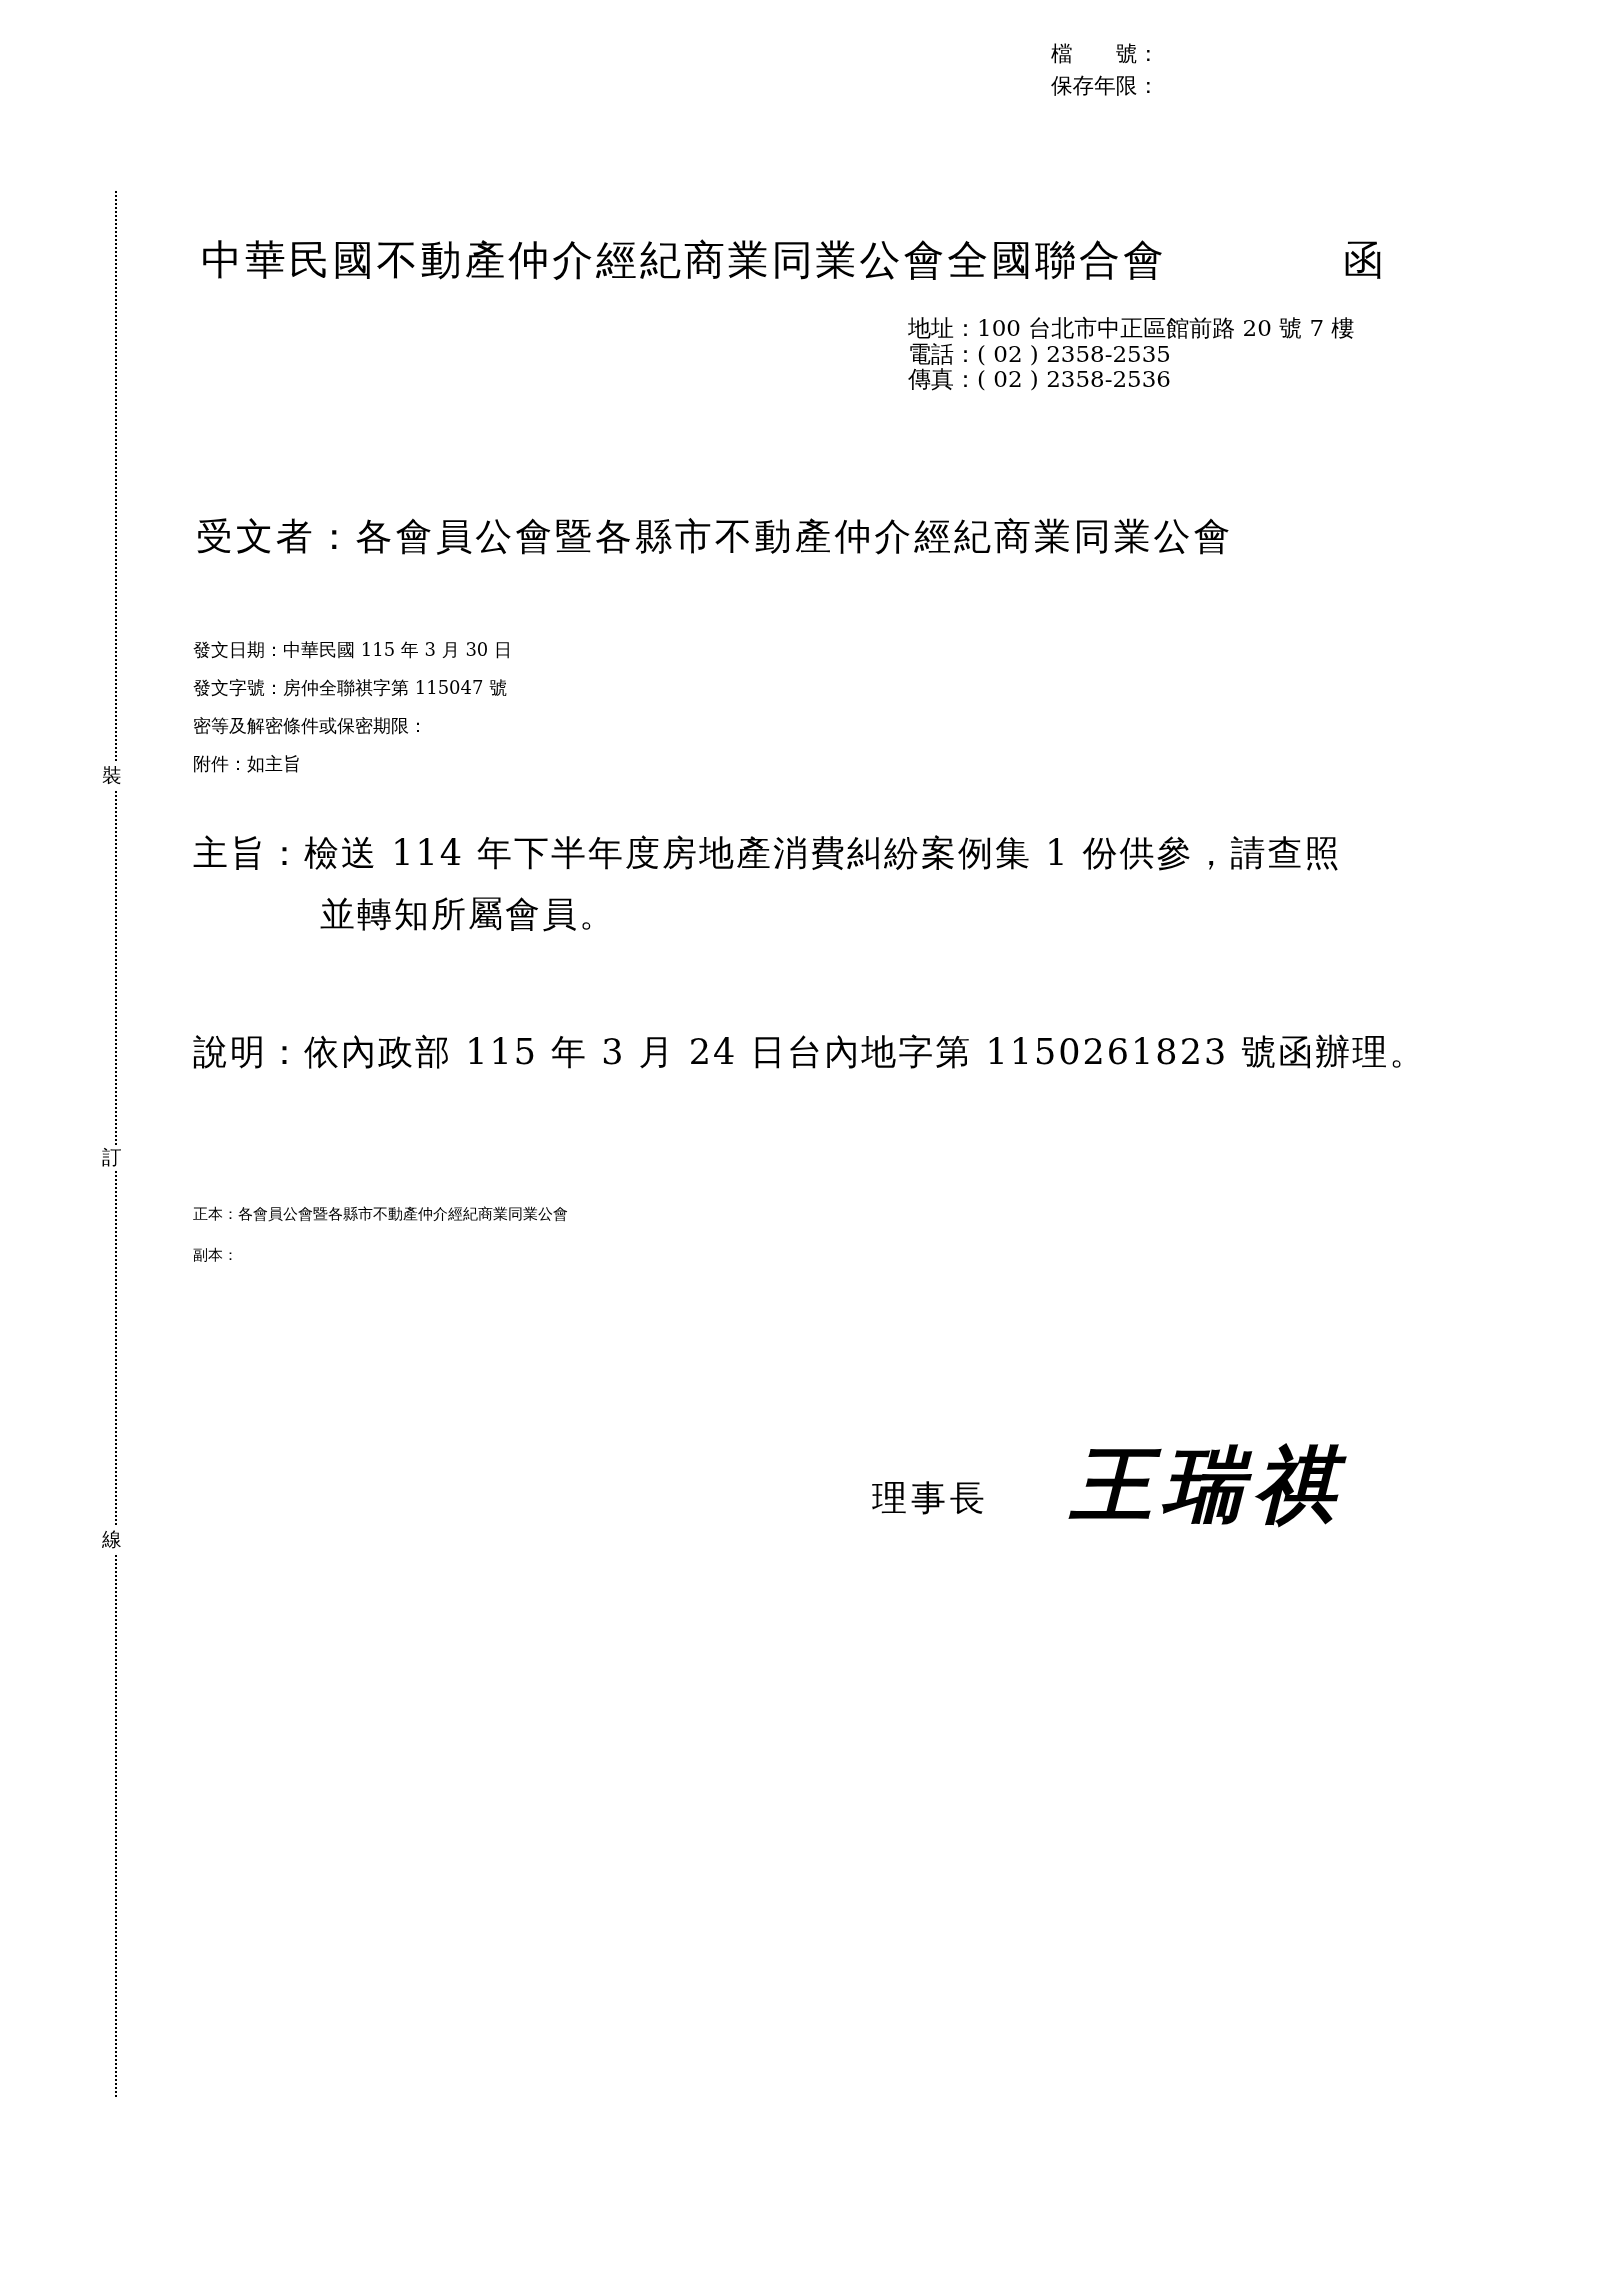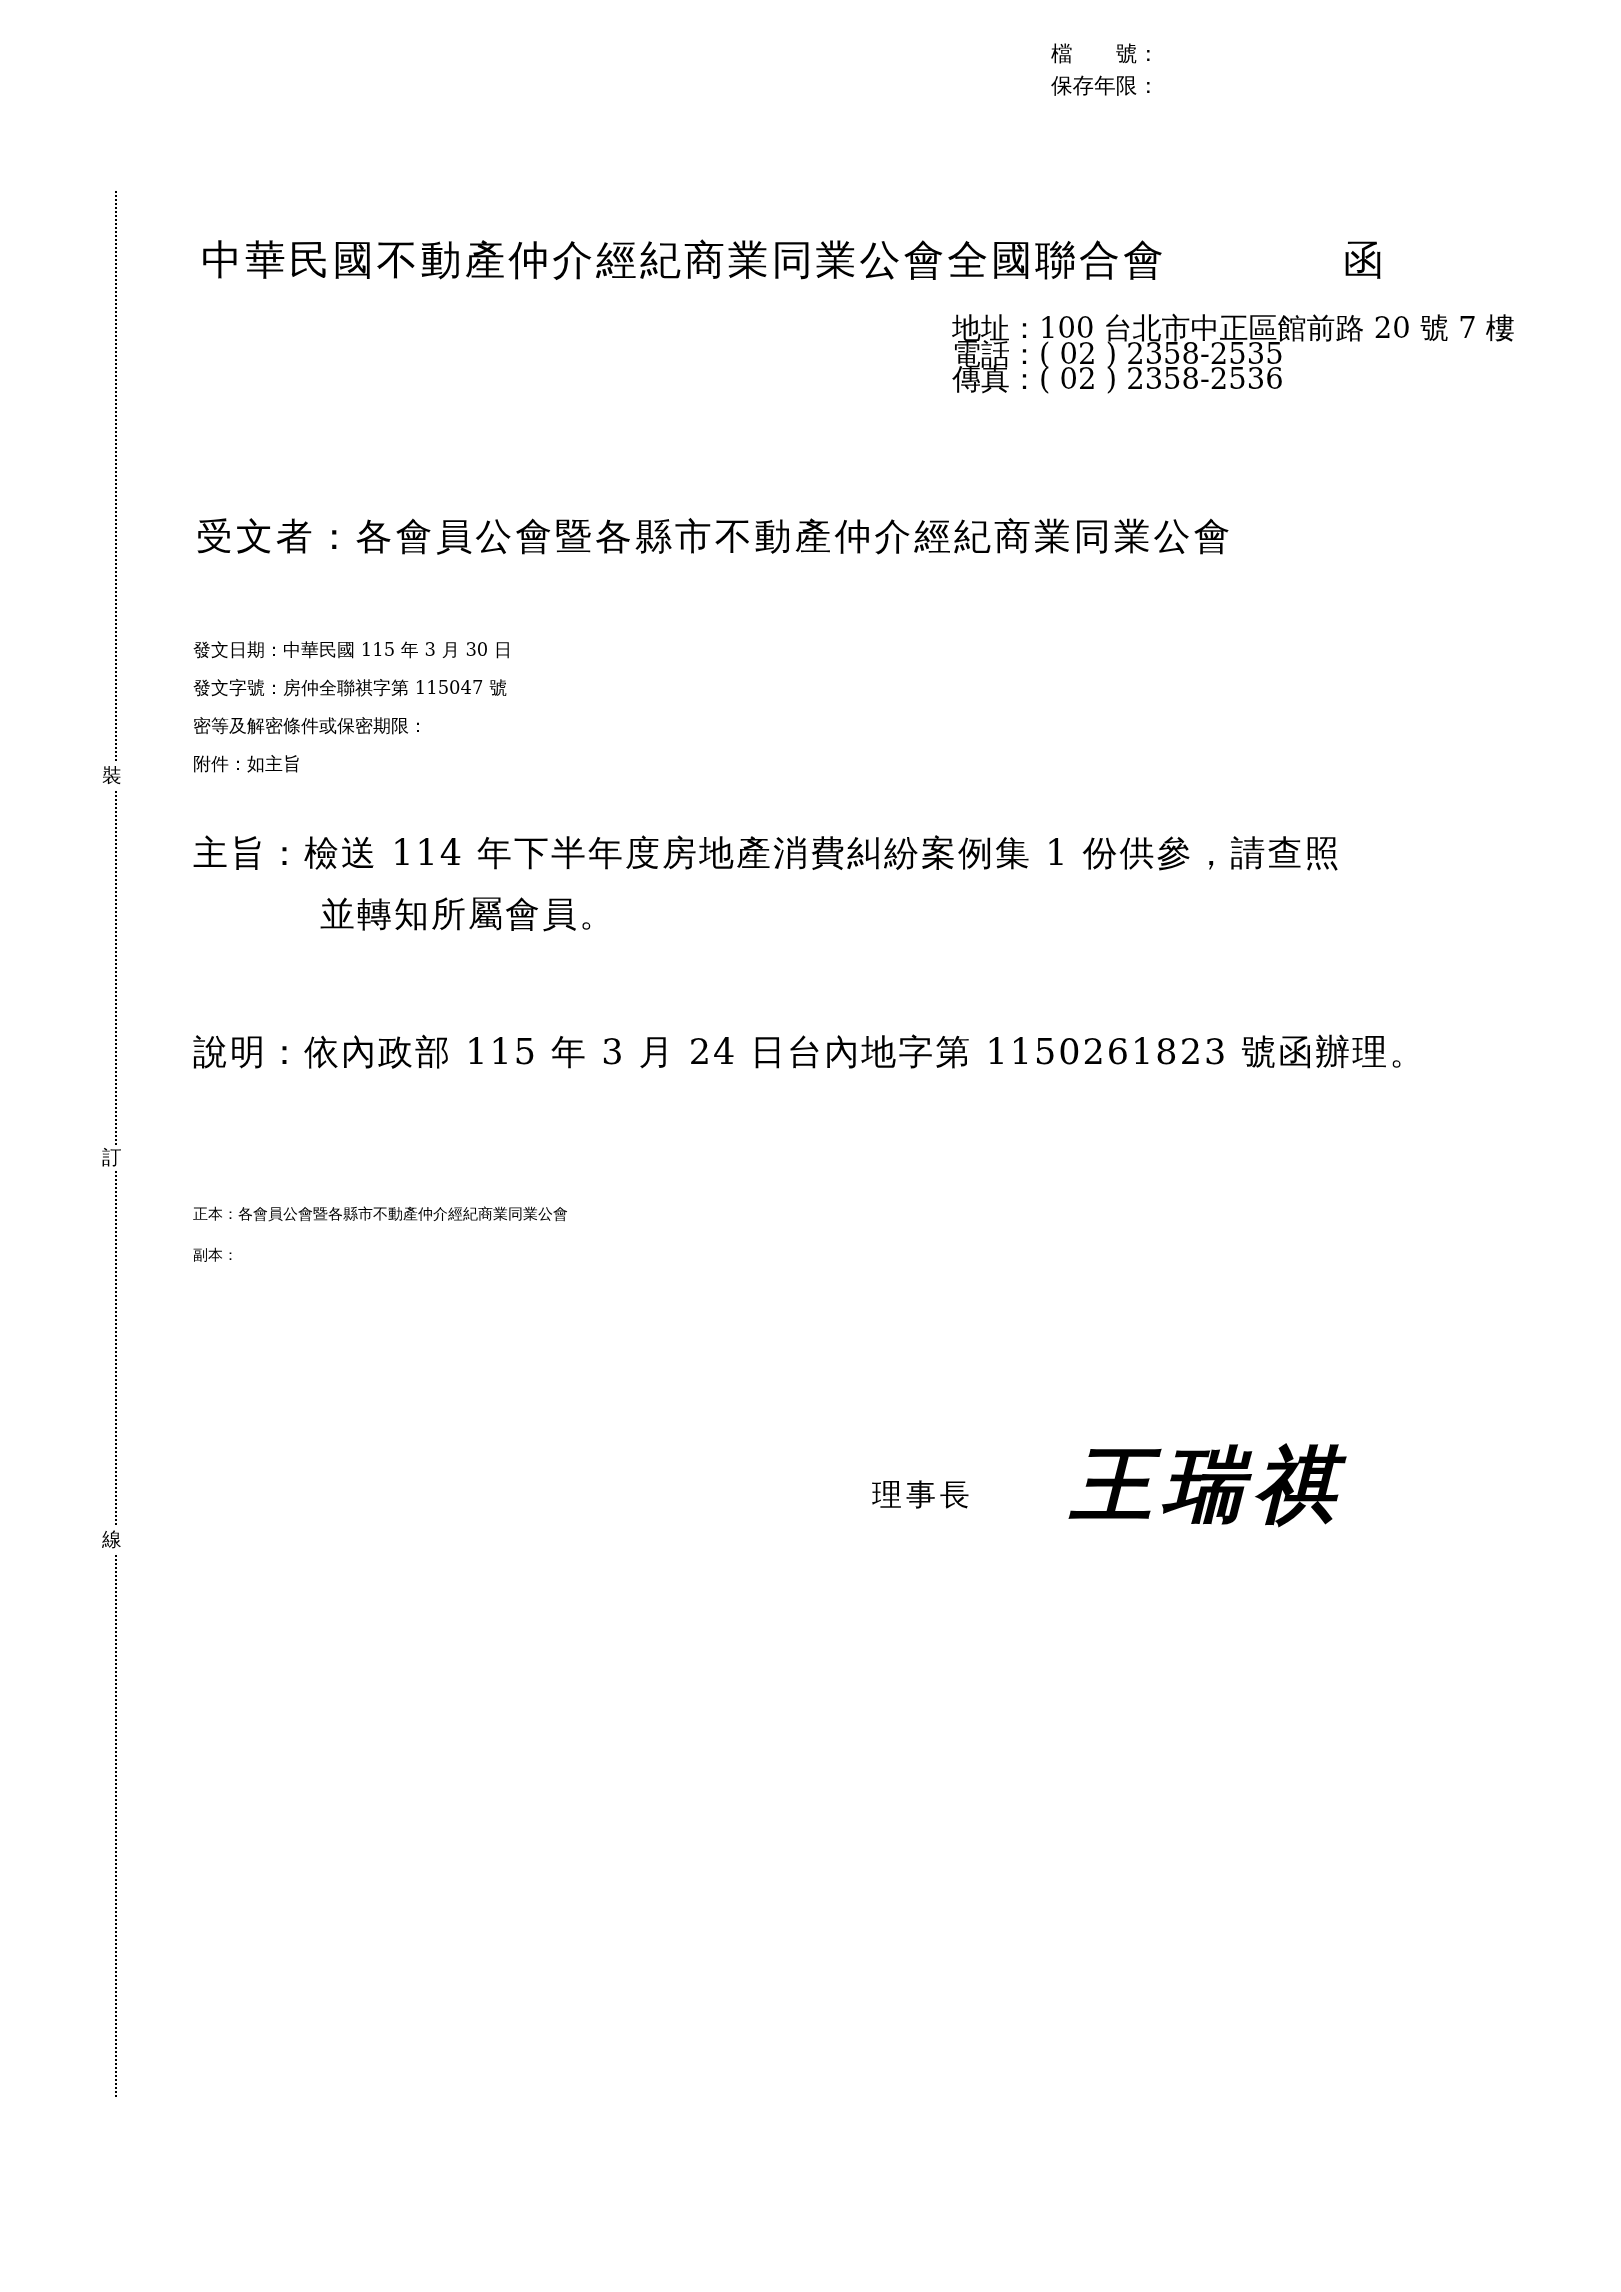--- a/index.html
+++ b/index.html
@@ -11,28 +11,28 @@
   .binding-line {
     position: absolute; left: 115px; top: 191px; height: 1906px; width: 0;
     border-left: 2.9px dotted #000;
   }
   .binding-label {
     position: absolute; left: 102px; font-size: 19.6px; background: #fff; line-height: 25.5px;
   }
   .meta-top { left: 1051px; font-size: 21.6px; line-height: 29px; text-align: center; }
   .org-title { left: 201px; top: 233px; font-size: 41px; letter-spacing: 2.9px; }
   .org-doc-type { left: 1343px; top: 233px; font-size: 41px; }
-  .contact { left: 908px; top: 316px; font-size: 29px; line-height: 25.5px; margin-left: 44px; }
+  .contact { left: 908px; top: 316px; font-size: 23px; line-height: 25.5px; }
   .recipient { left: 196px; top: 512px; font-size: 37px; letter-spacing: 2.9px; }
   .fields { left: 193px; top: 596px; font-size: 18px; line-height: 38px; margin-top: 35px; }
   .subject { left: 193px; top: 823px; font-size: 35px; line-height: 61px; letter-spacing: 2px; }
   .subject .indent { padding-left: 127px; display: block; }
   .explain { left: 193px; top: 1029px; font-size: 35px; letter-spacing: 2px; }
   .copies { left: 193px; top: 1194px; font-size: 15px; line-height: 41px; }
-  .signer-title { left: 872px; top: 1475px; font-size: 30px; letter-spacing: 3.9px; text-align: right; }
+  .signer-title { left: 872px; top: 1475px; font-size: 35px; letter-spacing: 3.9px; text-align: right; }
   .signer-name {
     left: 1070px; top: 1431px; font-size: 82px; font-weight: bold;
     font-family: "DejaVu Sans", "Liberation Sans", sans-serif; letter-spacing: 9.8px; font-style: italic;
   }
   .row { display: block; }
 </style>
 </head>
 <body>
 
 <div class="binding-line"></div>

